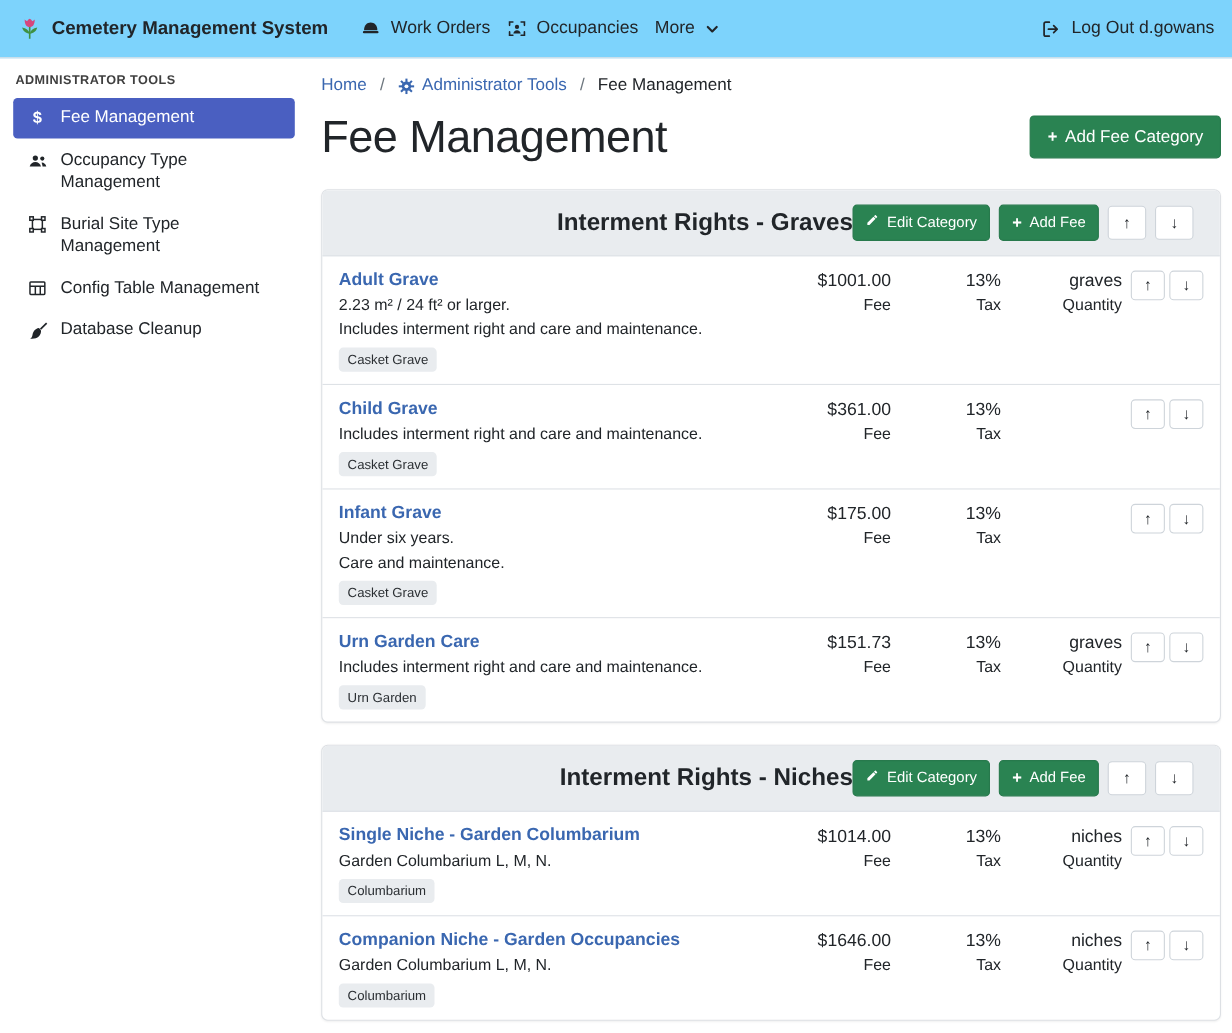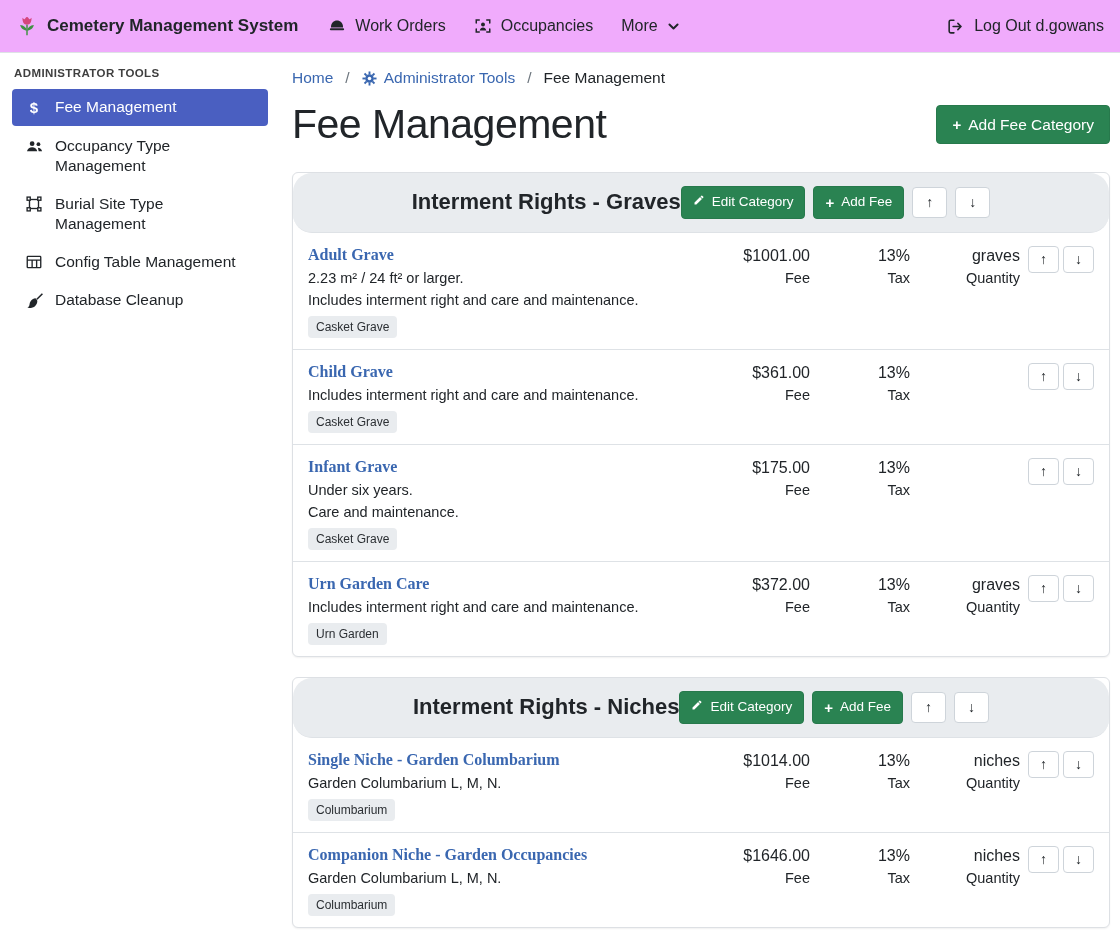--- a/index.html
+++ b/index.html
@@ -6,25 +6,25 @@
   html, body {
     width: 1120px; height: 939px; overflow: hidden;
     background: #fff; color: #212529;
     font-family: "Liberation Sans", "DejaVu Sans", sans-serif;
   }
   a { text-decoration: none; cursor: pointer; color: inherit; }
   button { font-family: inherit; cursor: pointer; }
 
   
   .navbar {
-    height: 53px; background: #f0abfc; border-bottom: 1px solid #dee2e6;
+    height: 53px; background: #7dd3fc; border-bottom: 1px solid #dee2e6;
     display: flex; align-items: center; padding: 0 16px;
   }
   .brand { display: flex; align-items: center; gap: 9px; font-size: 17px; font-weight: 700; }
-  .nav-links { display: flex; align-items: center; gap: 28px; margin-left: 30px; text-align: center; }
+  .nav-links { display: flex; align-items: center; gap: 15px; margin-left: 30px; text-align: center; }
   .nav-link { display: flex; align-items: center; gap: 9px; font-size: 16px; color: #212529; }
   .nav-icon { display: flex; align-items: center; }
   .logout { margin-left: auto; }
 
   
   .layout { display: flex; height: 886px; }
   .sidebar { flex: 0 0 280px; width: 280px; padding: 12px 12px 0; }
   .sidebar-heading { font-size: 11.5px; font-weight: 700; letter-spacing: .4px; color: #3f3f3f; margin: 2px 2px 10px; }
   .side-item {
     display: flex; align-items: flex-start; gap: 11px;
@@ -52,28 +52,28 @@
   .btn-green { background: #2a8352; border-color: #27794c; color: #fff; }
   .btn-lg { padding: 9px 15px; font-size: 15.5px; }
   .btn-sm { padding: 7px 11px; font-size: 13.5px; }
   .btn-outline { background: #fff; border: 1px solid #ced4da; color: #212529; }
   .hdr-arrow { padding: 6px 13px; font-size: 14px; }
   .btn-arrow { padding: 4px 11px; font-size: 14px; }
   .plus-glyph { font-weight: 700; font-size: 15px; line-height: 1; }
 
   
   .card { border: 1px solid #dde0e4; border-radius: 6px; box-shadow: 0 1px 2px rgba(0,0,0,.06); margin-bottom: 20px; background: #fff; overflow: hidden; }
-  .card-header { background: #e9ecef; border-bottom: 1px solid #dee2e6; padding: 13px 24px; display: flex; align-items: center; justify-content: center; border-radius: 19px; }
+  .card-header { background: #e9ecef; border-bottom: 1px solid #dee2e6; padding: 13px 24px; display: flex; align-items: center; justify-content: flex-end; }
   .card-title { font-size: 22px; font-weight: 600; }
   .card-actions { display: flex; align-items: center; gap: 8px; }
 
   .fee-row { display: flex; align-items: flex-start; padding: 13px 15px 11px; border-bottom: 1px solid #dee2e6; }
   .fee-row:last-child { border-bottom: 0; }
   .fee-info { flex: 1; min-width: 0; }
-  .fee-name { display: inline-block; color: #3a67b0; font-weight: 700; font-size: 16px; margin-bottom: 6px; font-family: Liberation Serif, serif; }
+  .fee-name { display: inline-block; color: #3a67b0; font-weight: 700; font-size: 16px; margin-bottom: 6px; }
   .fee-desc { font-size: 14.5px; margin-bottom: 6px; }
   .badge { display: inline-block; background: #e9ecef; color: #2b2f33; font-size: 12px; padding: 4px 8px; border-radius: 4px; margin-top: 2px; }
   .col { text-align: right; padding-top: 1px; }
   .col-fee { flex: 0 0 120px; }
   .col-tax { flex: 0 0 100px; }
   .col-qty { flex: 0 0 110px; }
   .col-value { font-size: 16px; }
   .col-label { font-size: 14.5px; margin-top: 5px; }
   .row-arrows { flex: 0 0 74px; display: flex; gap: 4px; justify-content: flex-end; }
 </style>
@@ -320,21 +320,21 @@
       </div>
 
       <div class="fee-row">
         <div class="fee-info">
           <a class="fee-name">Urn Garden Care</a>
           <div class="fee-desc">Includes interment right and care and maintenance.</div>
           
           <span class="badge">Urn Garden</span>
         </div>
         <div class="col col-fee">
-          <div class="col-value">$372.00</div>
+          <div class="col-value">$151.73</div>
           <div class="col-label">Fee</div>
         </div>
         <div class="col col-tax">
           <div class="col-value">13%</div>
           <div class="col-label">Tax</div>
         </div>
         <div class="col col-qty">
           <div class="col-value">graves</div>
           <div class="col-label">Quantity</div>
         </div>

